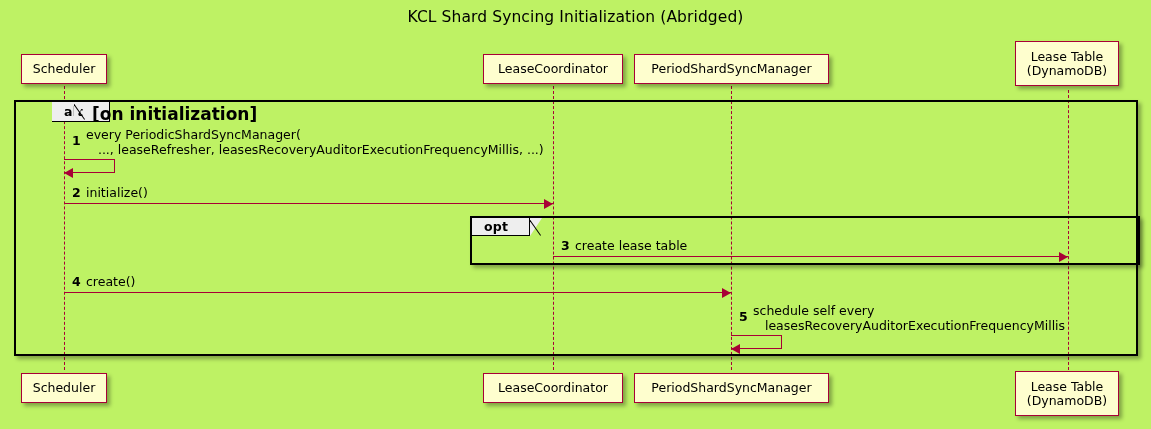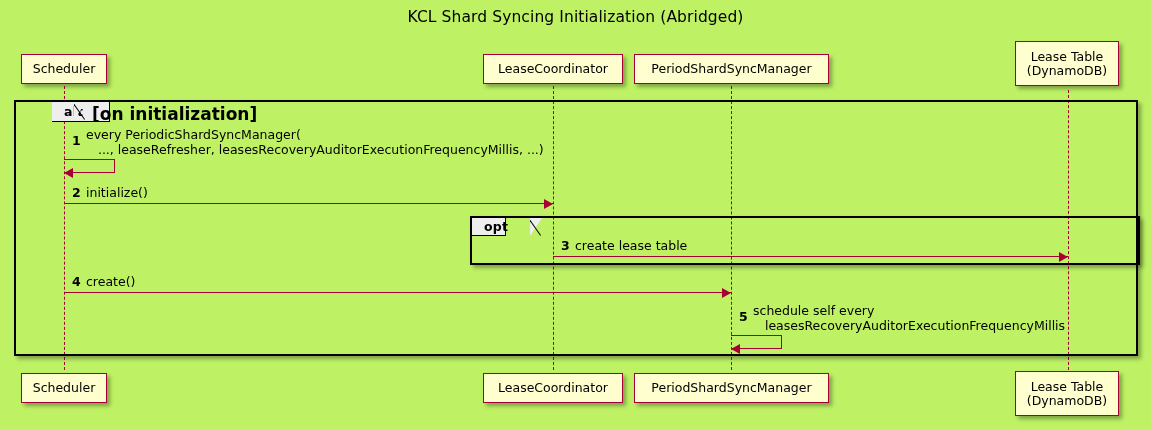--- a/index.html
+++ b/index.html
@@ -162,21 +162,21 @@
   <div class="msg-text" style="left:86px; top:127px;"><span class="msg-num" style="position:absolute; left:-14px; top:6px;">1</span><span>every PeriodicShardSyncManager(
    ..., leaseRefresher, leasesRecoveryAuditorExecutionFrequencyMillis, ...)</span></div>
   <div class="self-loop" style="left:64px; top:159px; width:51px; height:14px;"></div>
   <div class="msg-arrow-left" style="left:64px; top:168px;"></div>
 
   <div class="msg-text" style="left:86px; top:185px;"><span class="msg-num" style="position:absolute; left:-14px; top:0;">2</span><span>initialize()</span></div>
   <div class="msg-line" style="left:64px; top:203px; width:489px;"></div>
   <div class="msg-arrow" style="left:544px; top:198.5px;"></div>
 
   <div class="fragment" style="left:470px; top:216px; width:670px; height:49px;"></div>
-  <div class="fragment-tab" style="left:472px; top:218px; width:34px; height:18px;">opt</div>
+  <div class="fragment-tab" style="left:472px; top:218px; width:58px; height:18px;">opt</div>
   <div class="fragment-tab-notch" style="left:530px; top:218px; border-top:18px solid #EEEEEE; border-right:12px solid transparent;"></div>
   <div class="fragment-tab-notch" style="left:530px; top:218px; width:13px; height:19px; border:0; overflow:hidden;">
     <div style="position:absolute; left:-1px; top:0; width:21px; height:0; border-top:1.5px solid #000; transform:rotate(55deg); transform-origin:left top;"></div>
   </div>
 
   <div class="msg-text" style="left:575px; top:238px;"><span class="msg-num" style="position:absolute; left:-14px; top:0;">3</span><span>create lease table</span></div>
   <div class="msg-line" style="left:553px; top:256px; width:515px;"></div>
   <div class="msg-arrow" style="left:1059px; top:251.5px;"></div>
 
   <div class="msg-text" style="left:86px; top:274px;"><span class="msg-num" style="position:absolute; left:-14px; top:0;">4</span><span>create()</span></div>

